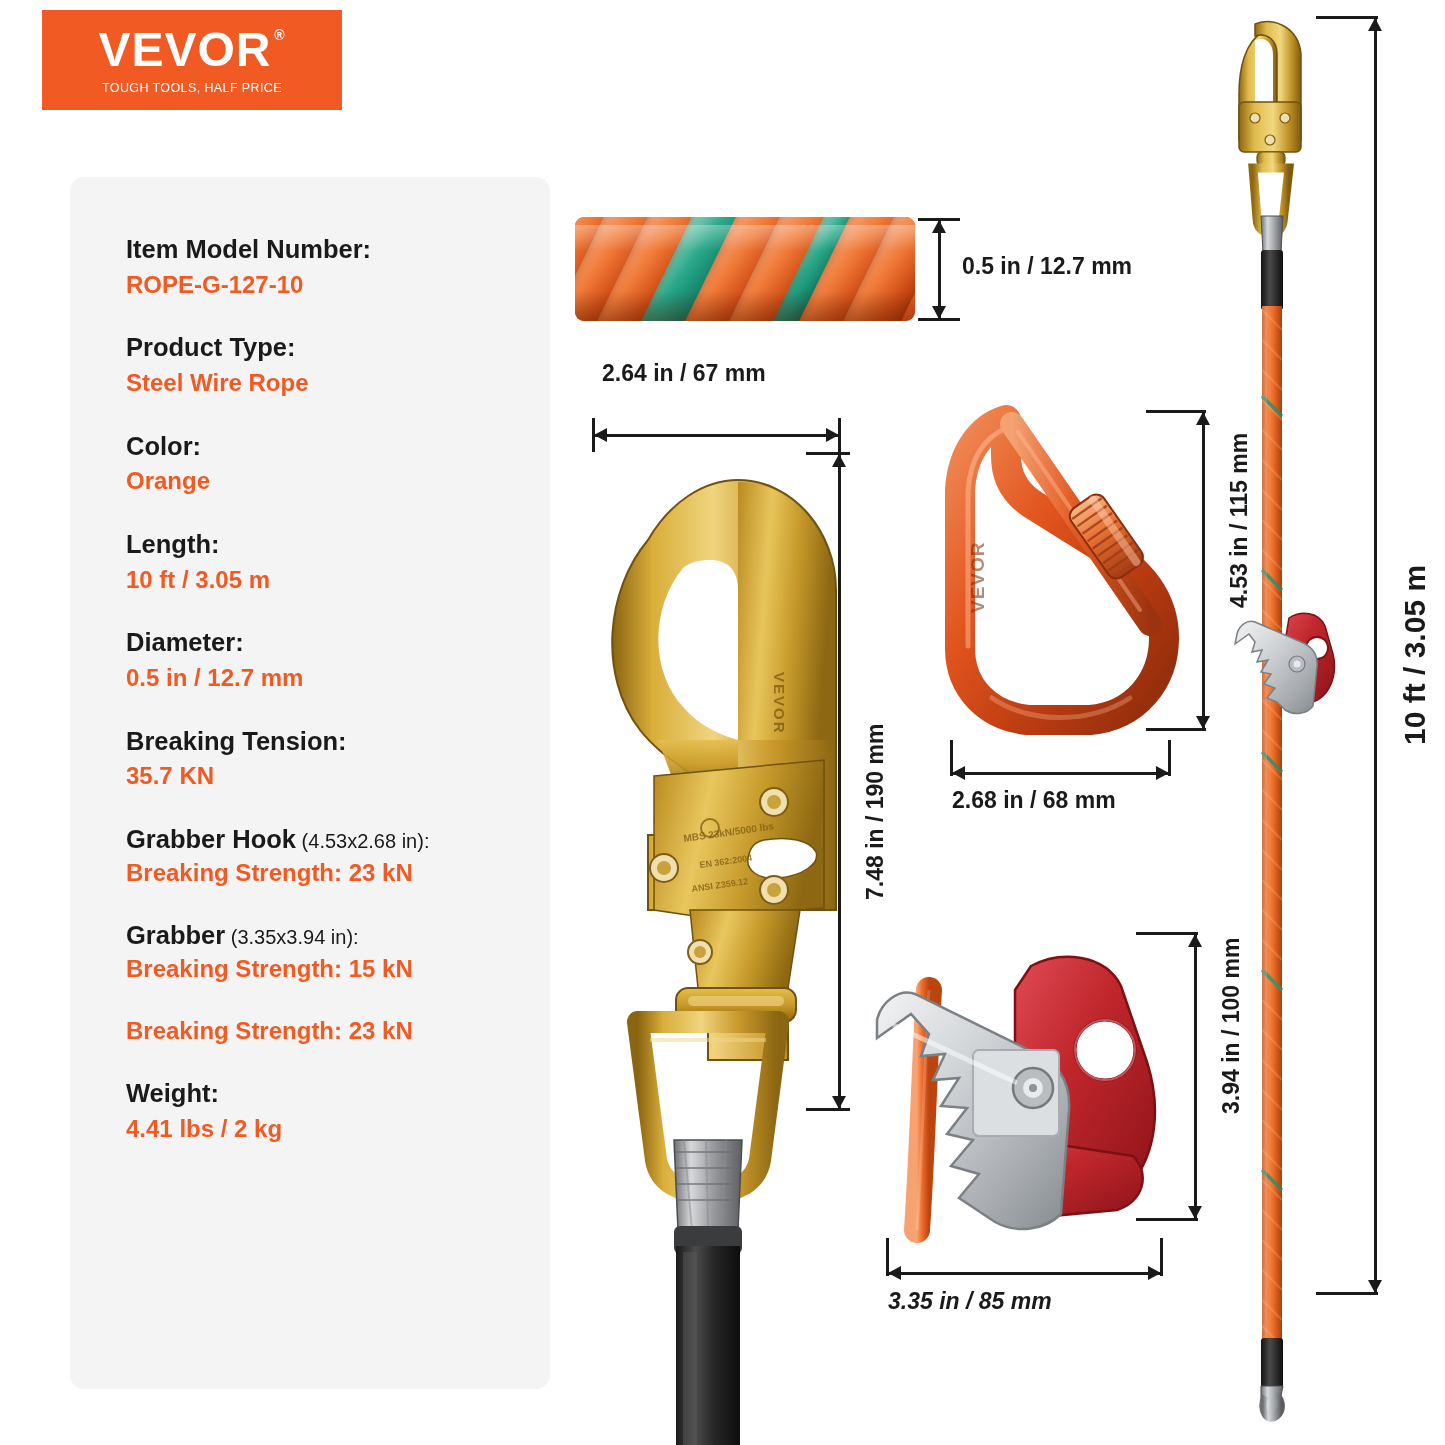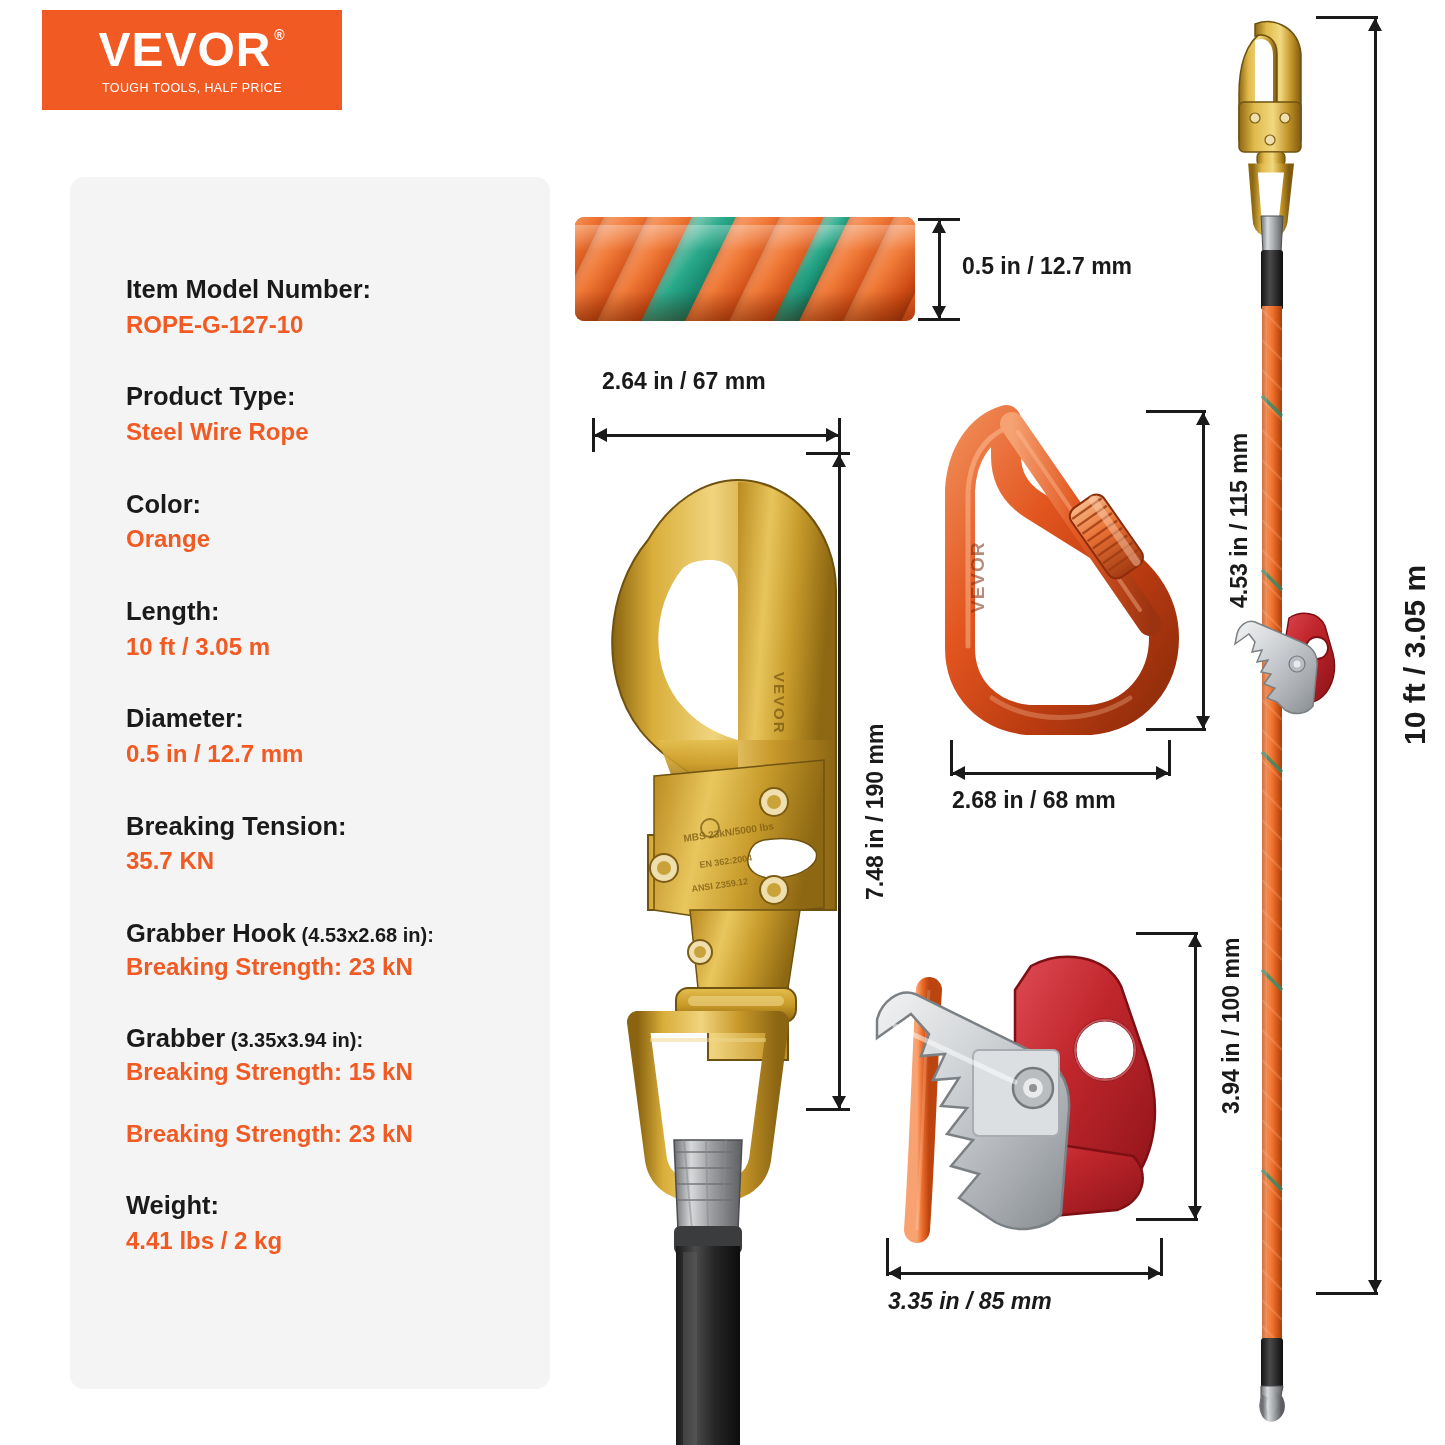--- a/index.html
+++ b/index.html
@@ -70,25 +70,24 @@
     padding: 56px 0 0 56px;
   }
   .spec-block {
     margin-bottom: 31px;
   }
   .spec-label {
     font-size: 25.5px;
     font-weight: bold;
     color: #1a1a1a;
     line-height: 1.28;
-    margin-top: 40px;
   }
   .spec-label .sub {
     font-size: 20px;
-    font-weight: bold;
+    font-weight: normal;
   }
   .spec-value {
     font-size: 24px;
     font-weight: bold;
     color: #f15a22;
     line-height: 1.28;
     margin-top: 4px;
   }
   .spec-block.tight .spec-value { margin-top: 2px; }
 
@@ -362,21 +361,21 @@
       <rect x="95" y="812" width="14" height="194" fill="#5a5a5a" opacity="0.45"></rect>
     </svg>
   </div>
 
   <div>
     <div class="cap-v" style="left:592px; top:418px; height:34px;"></div>
     <div class="cap-v" style="left:838px; top:418px; height:34px;"></div>
     <div class="hline" style="left:592px; top:434px; width:248px;"></div>
     <div class="arrow left" style="left:594px; top:428px;"></div>
     <div class="arrow right" style="left:826px; top:428px;"></div>
-    <div class="dim" style="left:602px; top:368px;">2.64 in / 67 mm</div>
+    <div class="dim" style="left:602px; top:360px;">2.64 in / 67 mm</div>
   </div>
 
   <div>
     <div class="cap-h" style="left:806px; top:452px; width:44px;"></div>
     <div class="cap-h" style="left:806px; top:1108px; width:44px;"></div>
     <div class="vline" style="left:838px; top:452px; height:658px;"></div>
     <div class="arrow up" style="left:832px; top:454px;"></div>
     <div class="arrow down" style="left:832px; top:1096px;"></div>
     <div class="dim vert" style="left:862px; top:900px; transform: rotate(-90deg);">7.48 in / 190 mm</div>
   </div>

